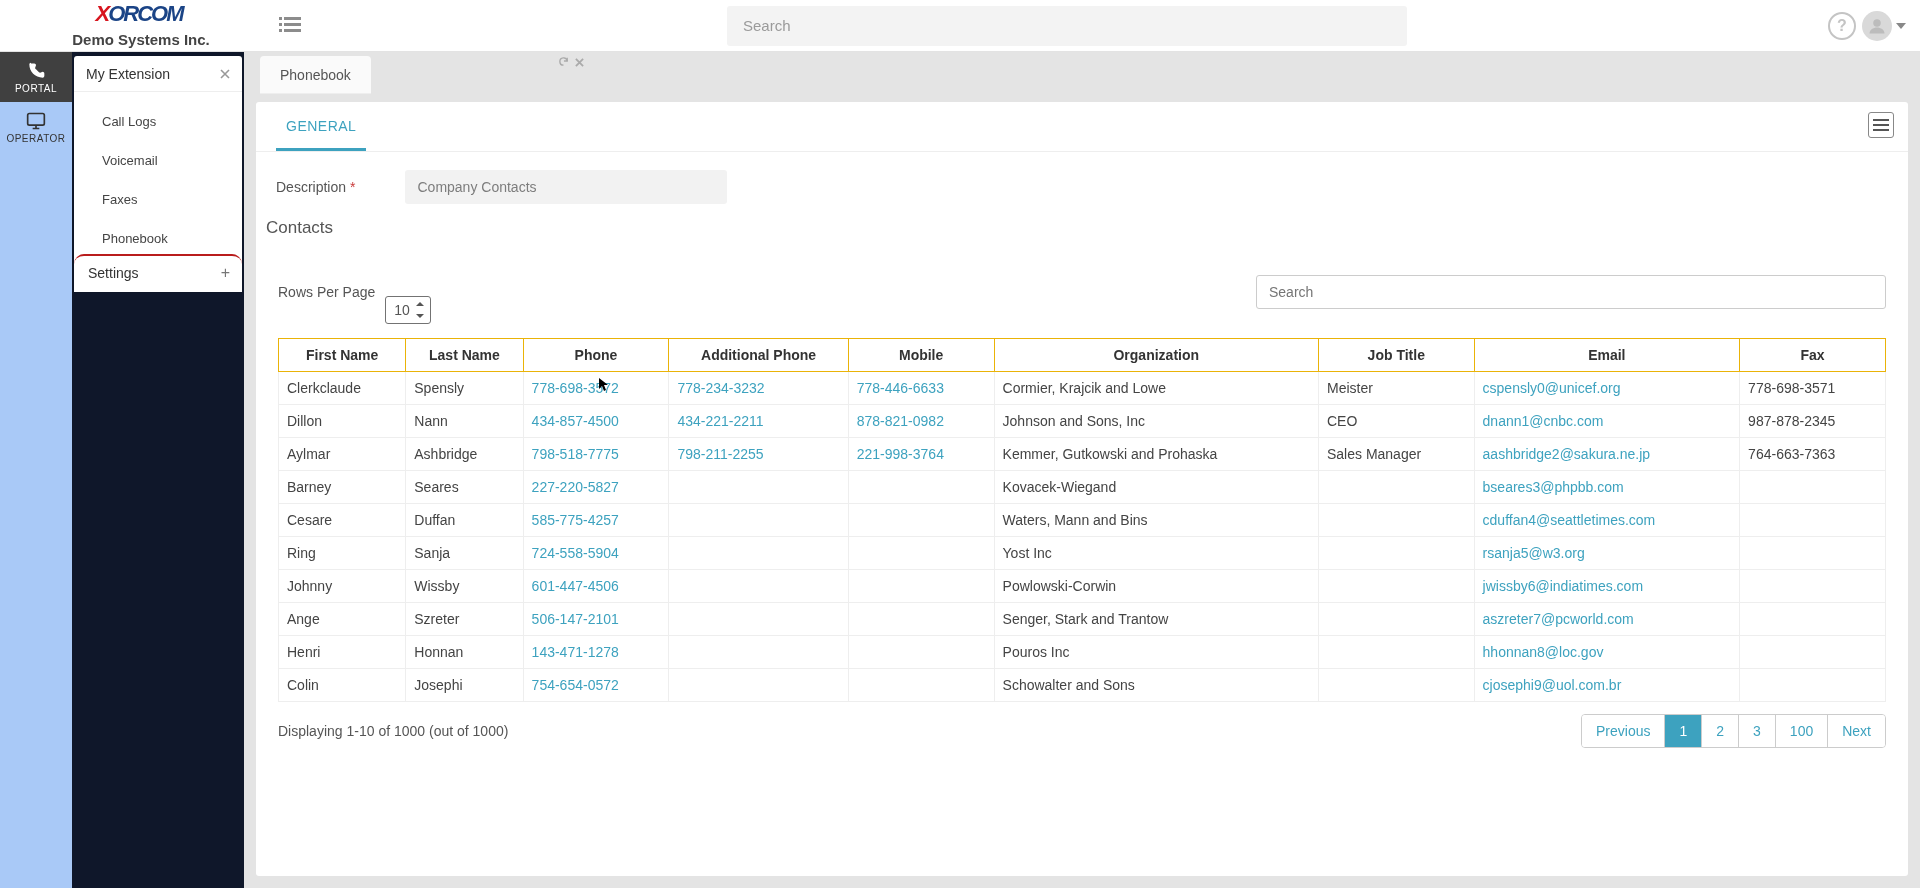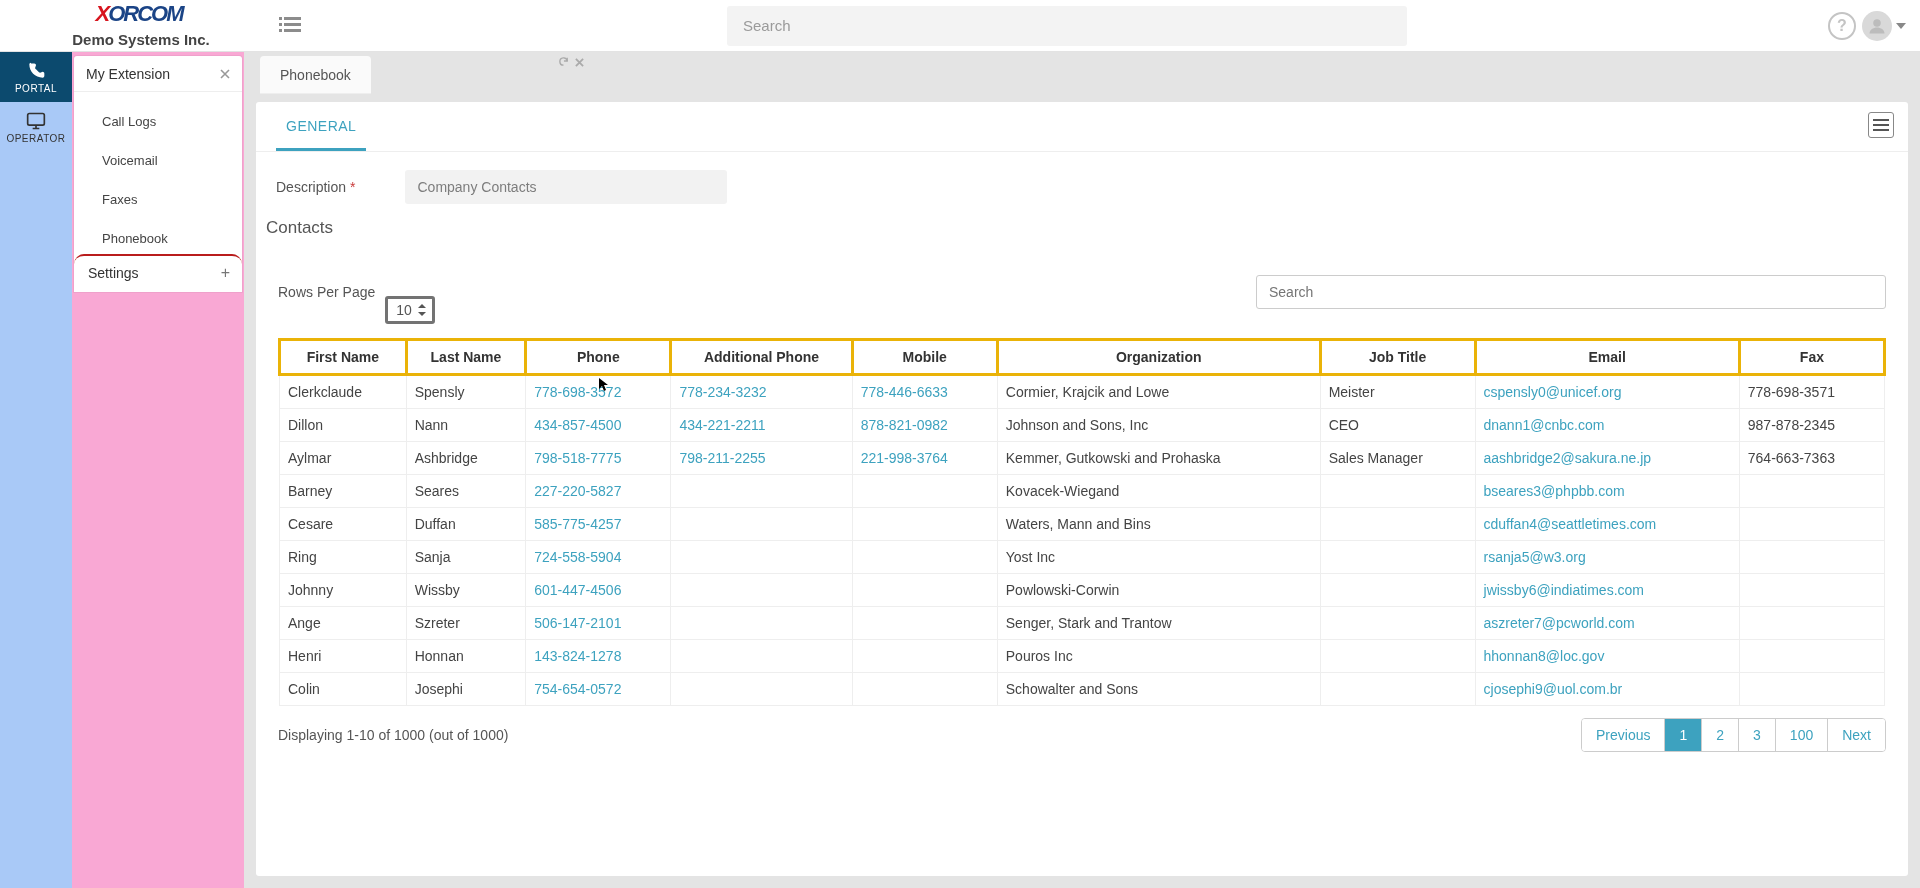--- a/index.html
+++ b/index.html
@@ -105,27 +105,27 @@
     display: flex;
     flex-direction: column;
     align-items: center;
     justify-content: center;
     gap: 2px;
     font-size: 10px;
     letter-spacing: 0.5px;
     color: #fff;
     cursor: pointer;
   }
-  .rail-item.active { background: #0c4a6e; }
+  .rail-item.active { background: #404040; }
   .rail-item:not(.active) { color: #333; }
   .rail-item svg { color: inherit; }
   
   .sidebar {
     width: 172px;
-    background: #f9a8d4;
+    background: #0f172a;
     position: relative;
   }
   .panel {
     margin: 4px 2px 0 2px;
     background: #fff;
     border-radius: 3px 3px 0 0;
     box-shadow: 0 0 0 1px rgba(0,0,0,0.04);
     overflow: hidden;
   }
   .panel-head {
@@ -248,21 +248,21 @@
   .table-ctrls {
     display: flex; align-items: center; justify-content: space-between;
     margin-bottom: 14px;
   }
   .rows-per {
     display: flex; align-items: center; gap: 10px;
     font-size: 14px; color: #555;
   }
   .rows-select-wrap {
     position: relative;
-    border: 3px solid #737373;
+    border: 1px solid #737373;
     border-radius: 3px;
     height: 28px;
     padding: 0 20px 0 8px;
     display: flex; align-items: center;
     font-size: 14px;
     margin-top: 36px;
   }
   .rows-select-wrap::after {
     content: "";
     position: absolute; right: 6px; top: 5px;
@@ -288,21 +288,21 @@
   }
   table {
     width: 100%;
     border-collapse: collapse;
     font-size: 14px;
   }
   thead th {
     text-align: center;
     font-weight: 700;
     padding: 8px 6px;
-    border: 3px solid #eab308;
+    border: 1px solid #eab308;
     color: #333;
     background: #fff;
   }
   tbody td {
     padding: 8px 8px;
     border: 1px solid #eee;
     color: #444;
     white-space: nowrap;
   }
   tbody td.link { color: #3da2bf; }
@@ -569,21 +569,21 @@
                 <td></td>
                 <td></td>
                 <td>Senger, Stark and Trantow</td>
                 <td></td>
                 <td class="link">aszreter7@pcworld.com</td>
                 <td></td>
               </tr>
               <tr>
                 <td>Henri</td>
                 <td>Honnan</td>
-                <td class="link">143-824-1278</td>
+                <td class="link">143-471-1278</td>
                 <td></td>
                 <td></td>
                 <td>Pouros Inc</td>
                 <td></td>
                 <td class="link">hhonnan8@loc.gov</td>
                 <td></td>
               </tr>
               <tr>
                 <td>Colin</td>
                 <td>Josephi</td>

